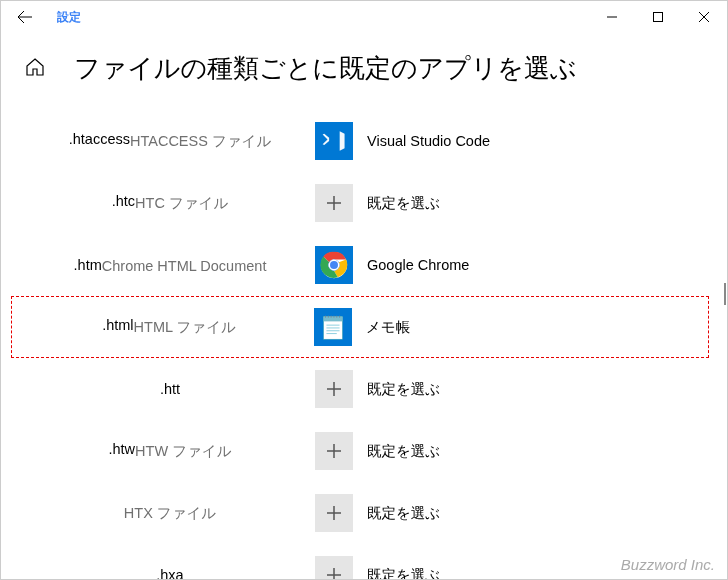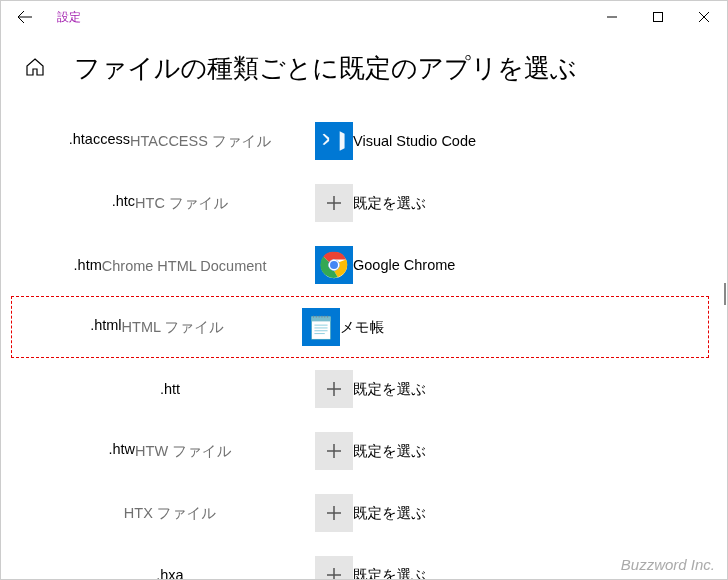--- a/index.html
+++ b/index.html
@@ -22,21 +22,22 @@
   width: 32px;
   height: 32px;
   display: flex;
   align-items: center;
   justify-content: center;
   cursor: pointer;
 }
 .titlebar-title {
   font-size: 12px;
   margin-left: 16px;
-  color: #a21caf;
+  color: #3b82f6;
+  font-weight: bold;
 }
 .titlebar-spacer { flex: 1; }
 .titlebar-btn {
   width: 46px;
   height: 32px;
   display: flex;
   align-items: center;
   justify-content: center;
   cursor: pointer;
 }
@@ -62,40 +63,42 @@
   flex-direction: column;
 }
 .row {
   display: flex;
   align-items: center;
   height: 62px;
 }
 .row.highlighted {
   border: 1.5px dashed #e60000;
   margin-left: -14px;
+  padding-left: 12px;
   margin-right: -6px;
 }
 .ext-col {
   width: 290px;
   display: flex;
   flex-direction: row;
   justify-content: center;
 }
 .ext-name {
   font-size: 14.5px;
   color: #000;
 }
 .ext-desc {
   font-size: 14.5px;
   color: #707070;
   margin-top: 1px;
 }
 .app-col {
   display: flex;
   align-items: center;
+  gap: 14px;
   cursor: pointer;
 }
 .app-icon {
   width: 38px;
   height: 38px;
   display: flex;
   align-items: center;
   justify-content: center;
   flex-shrink: 0;
 }

